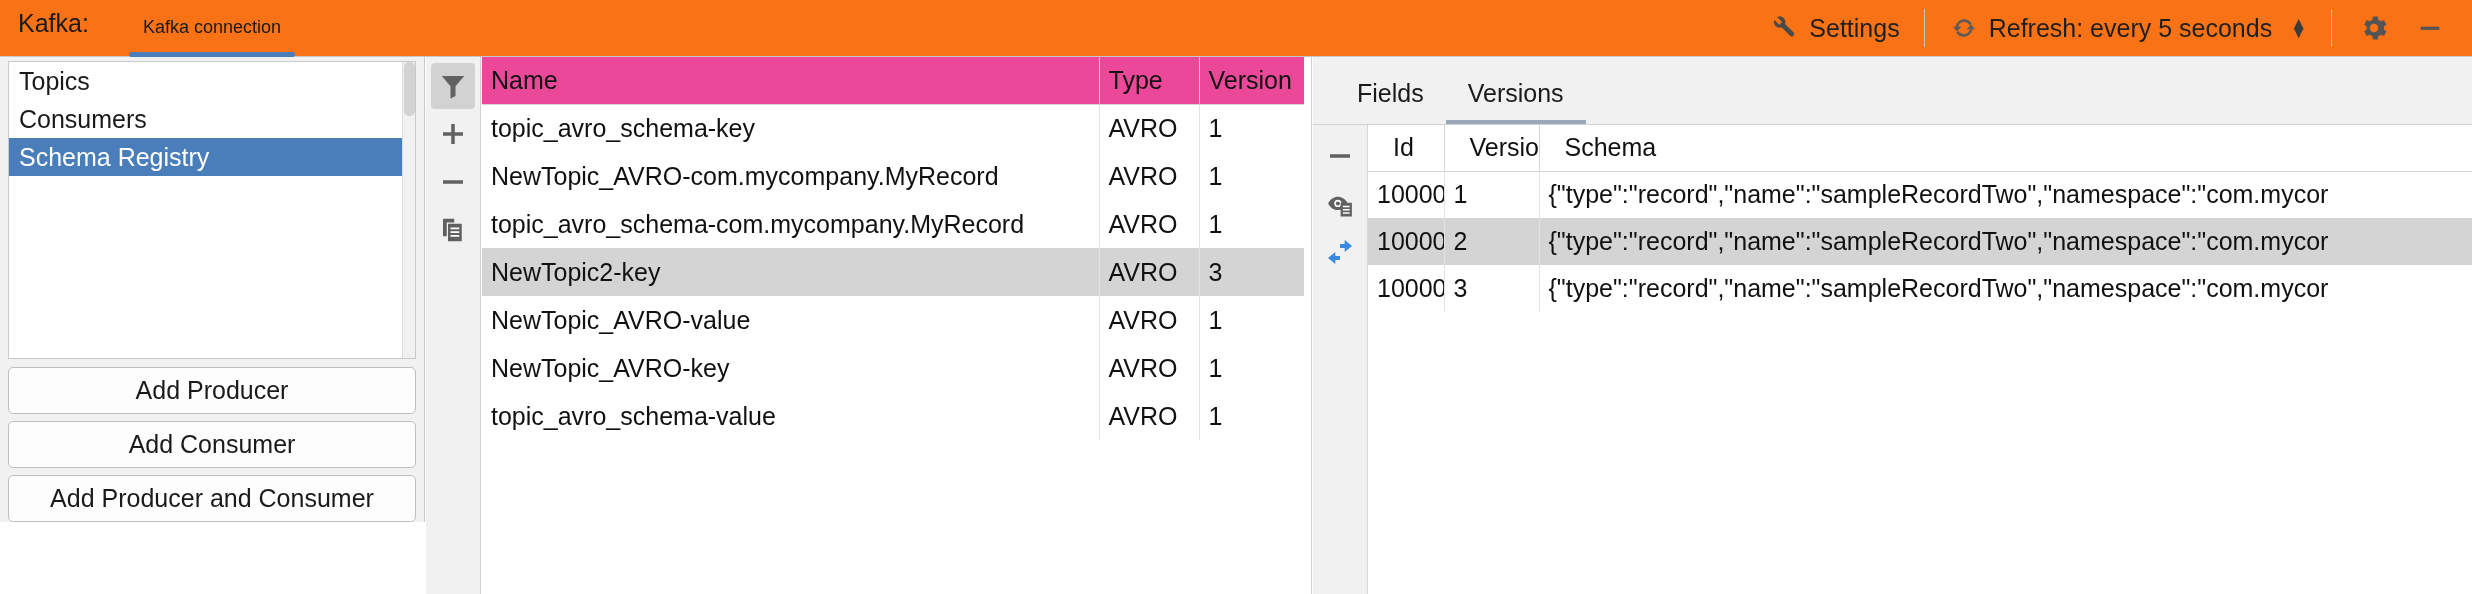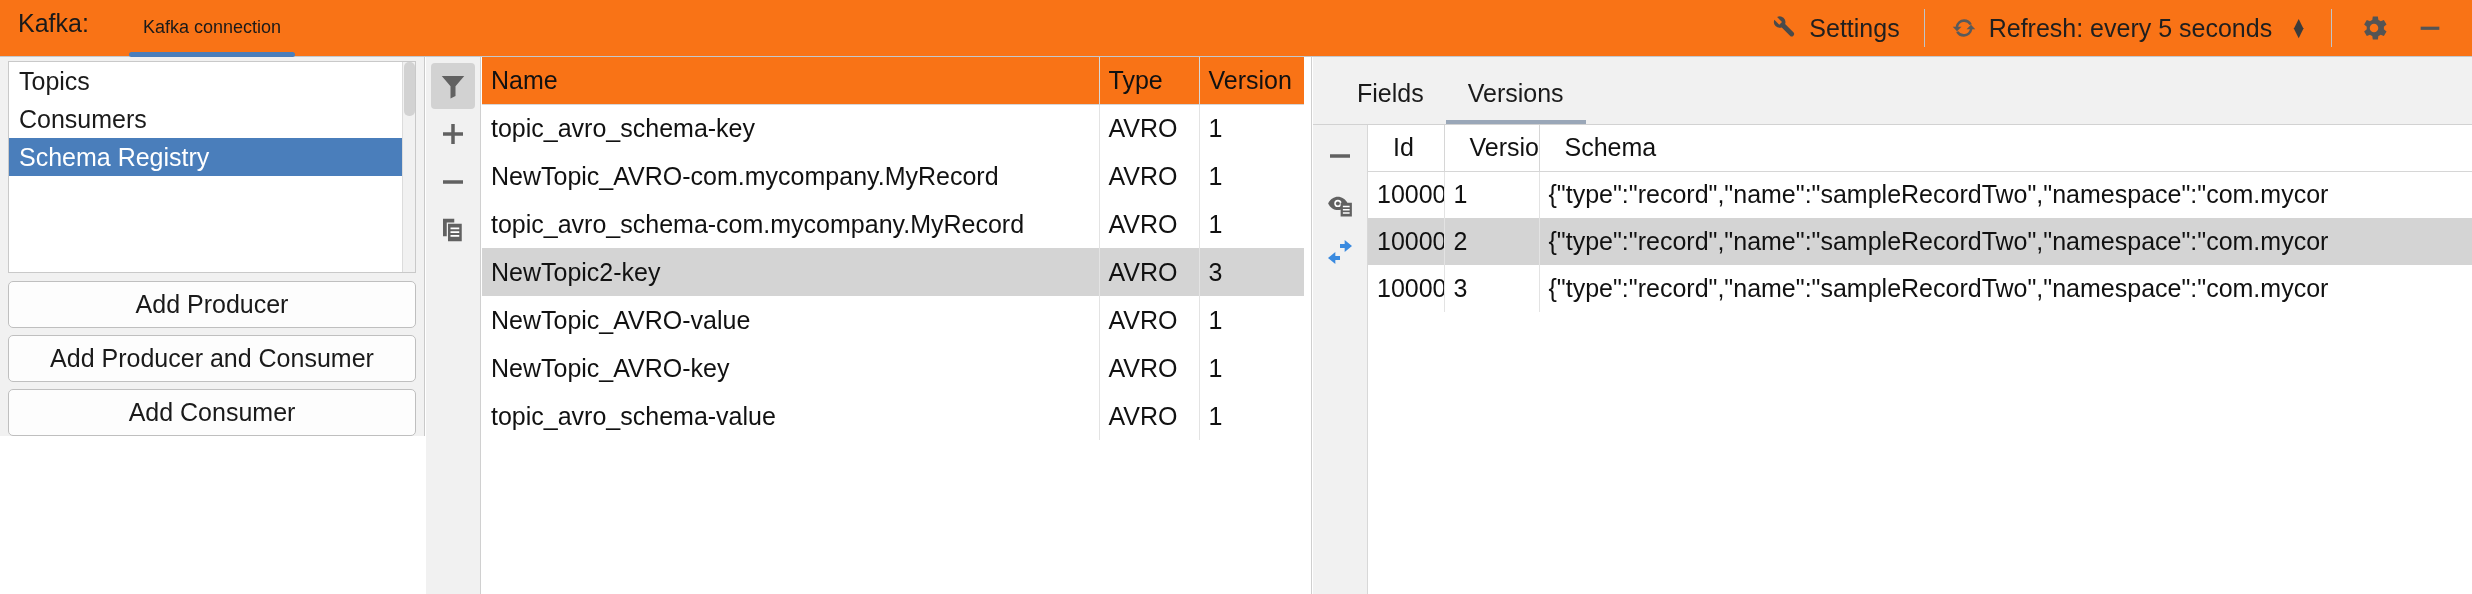--- a/index.html
+++ b/index.html
@@ -40,21 +40,21 @@
     font-size:25px; color:#1f1f1f; padding:4px 10px; cursor:default;
   }
   .tb-icon { display:inline-flex; align-items:center; justify-content:center; }
   .tb-icon svg { display:block; }
   .spin-arrows { display:flex; flex-direction:column; line-height:0.55; font-size:17px;
                  color:#3c3c3c; margin-left:8px; }
   .icon-btn { padding:6px 12px; display:flex; align-items:center; }
 
   
   .sidebar {
-    position:absolute; left:0; top:57px; width:425px; height:379px;
+    position:absolute; left:0; top:57px; width:425px; height:465px;
     background:#f1f1f1; border-right:1px solid #c9c9c9;
     display:flex; flex-direction:column;
   }
   .sidebar-list {
     position:relative; margin:4px 8px 0 8px; background:#fff;
     border:1px solid #c9c9c9; height:370px; overflow:hidden;
   }
   .side-item {
     height:38px; display:flex; align-items:center; padding-left:10px;
     font-size:25px; color:#1a1a1a; white-space:nowrap;
@@ -88,21 +88,21 @@
   .tool-btn.active { background:#d2d2d2; }
 
   
   .center {
     position:absolute; left:482px; top:57px; width:822px; height:537px;
     background:#ffffff; overflow:hidden;
   }
   .tbl { width:100%; border-collapse:collapse; table-layout:fixed; }
   .tbl th {
     height:47px; font-weight:normal; font-size:25px; color:#111;
-    text-align:left; padding-left:9px; background:#f97316;
+    text-align:left; padding-left:9px; background:#ec4899;
     border-bottom:1px solid #d6d6d6; border-right:1px solid #d6d6d6;
     white-space:nowrap; overflow:hidden;
   }
   .tbl th:last-child, .tbl td:last-child { border-right:none; }
   .tbl td {
     height:48px; font-size:25px; color:#111; padding-left:9px;
     border-right:1px solid #e3e3e3; white-space:nowrap; overflow:hidden;
   }
   .tbl tr.sel td { background:#d4d4d4; }
   .col-name { width:617px; }
@@ -230,24 +230,24 @@
       <div class="side-scroll">
         <div class="thumb"></div>
       </div>
     </div>
 
     <div class="sidebar-buttons">
       <div class="side-btn">
         <span>Add Producer</span>
       </div>
       <div class="side-btn">
+        <span>Add Consumer</span>
+      </div>
+      <div class="side-btn">
         <span>Add Producer and Consumer</span>
-      </div>
-      <div class="side-btn">
-        <span>Add Consumer</span>
       </div>
     </div>
   </div>
 
   <div class="toolstrip">
     <div class="tool-btn active">
       <svg width="30" height="30" viewBox="0 0 24 24">
         <path d="M3 4h18l-7 8.2V20l-4 2v-9.8z" fill="#616161"></path>
       </svg>
     </div>

